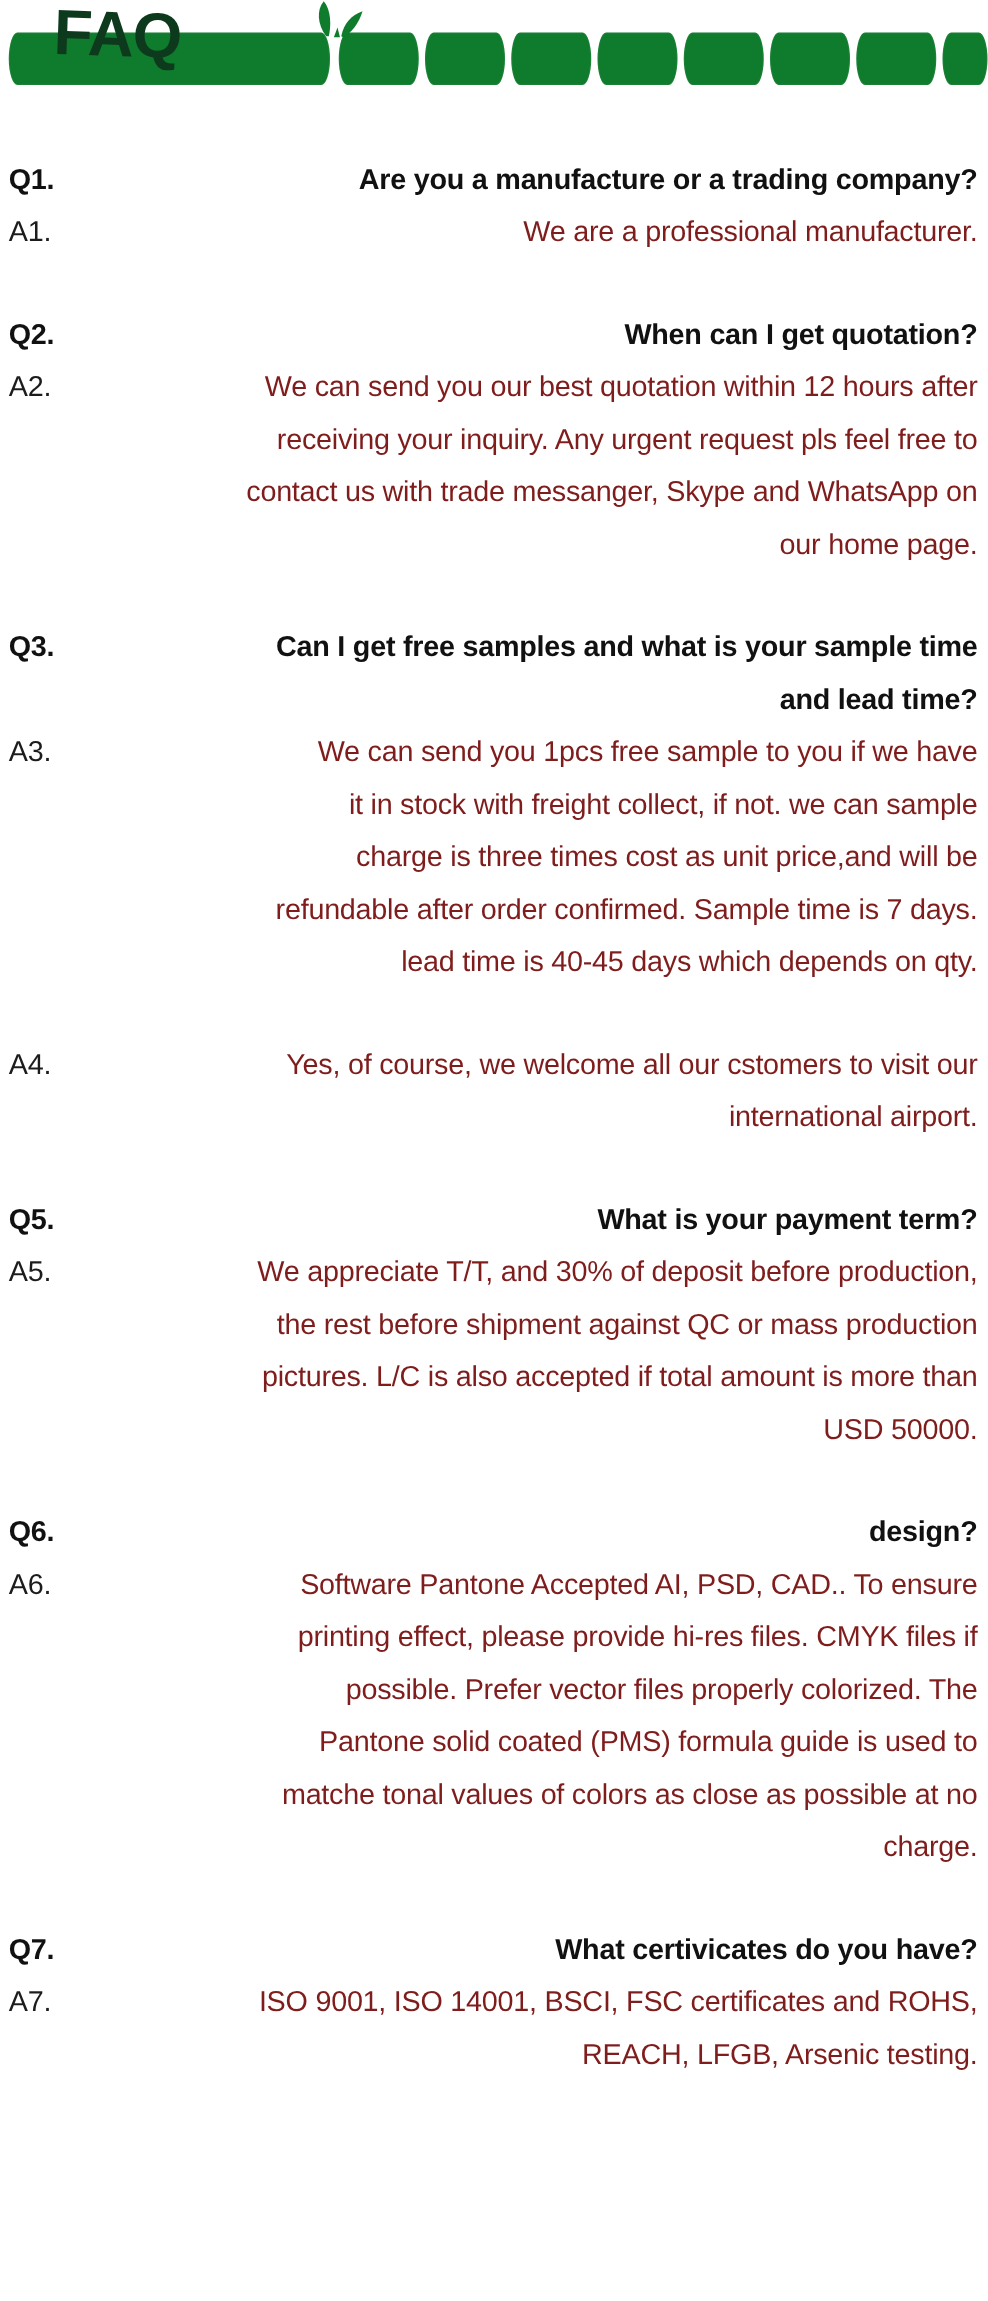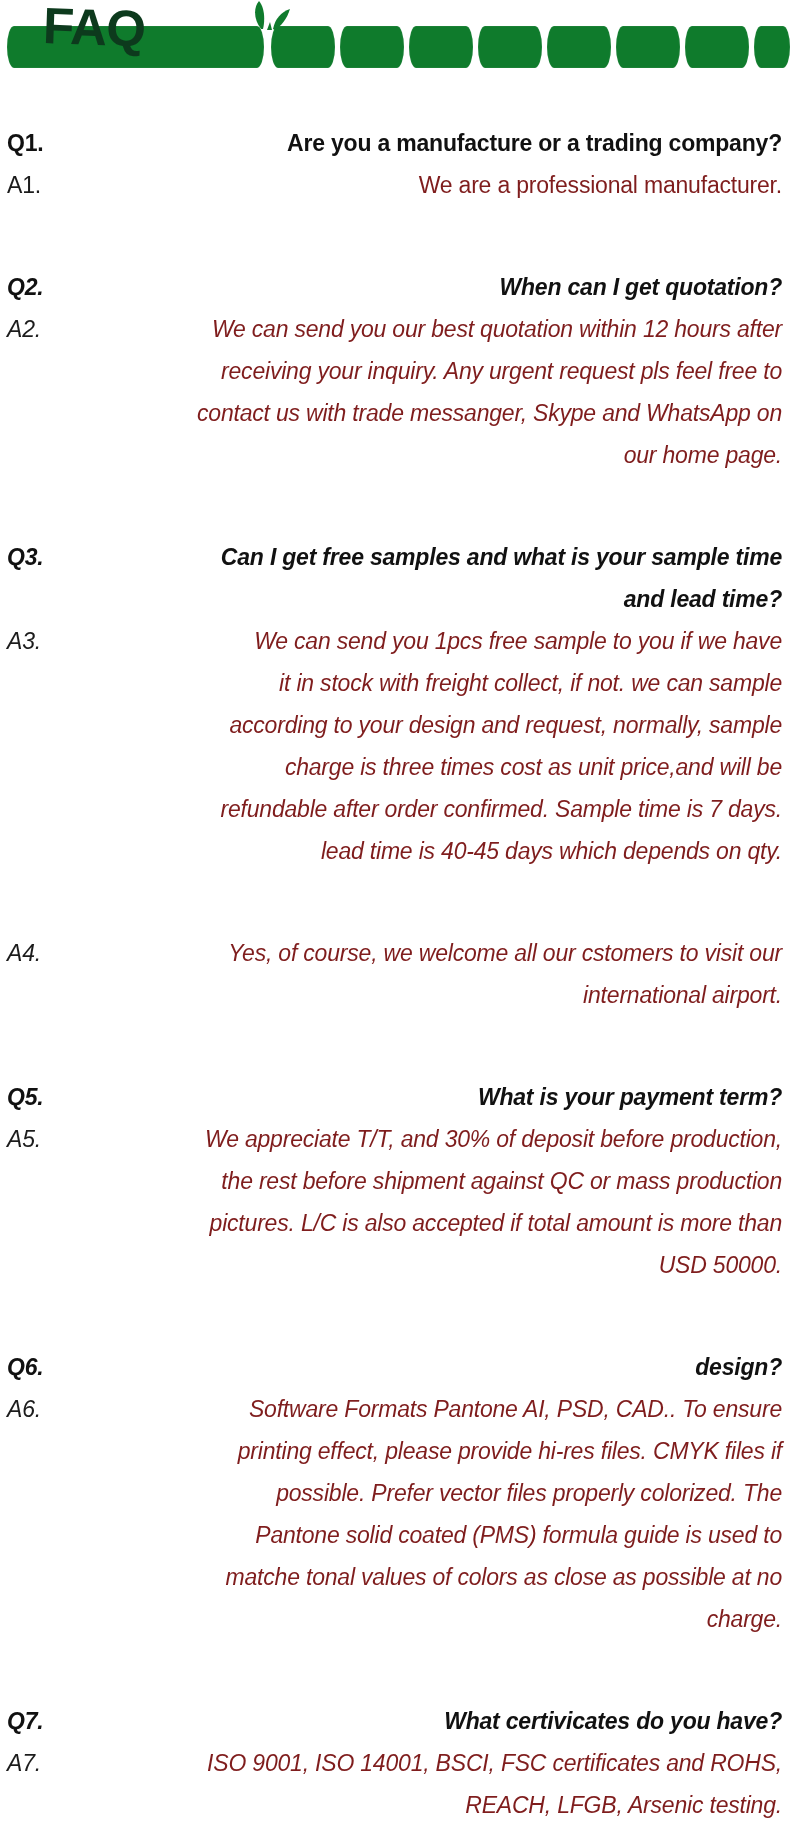--- a/index.html
+++ b/index.html
@@ -49,21 +49,21 @@
     transform: rotate(2deg);
     transform-origin: left top;
     line-height: 1.0;
   }
 
   
   .faq-list {
     padding: 52px 8px 0 7px;
     text-align: right;
   }
-  .qa + .qa { margin-top: 60px; font-style: italic; }
+  .qa + .qa { margin-top: 40px; }
 
   .q, .a {
     position: relative;
     padding-left: 37px;
   }
   .label {
     position: absolute;
     left: 0;
     top: 0;
     font-size: 23px;
@@ -147,21 +147,20 @@
       <div class="lines q-lines">
             <div class="line qline">Can I get free samples and what is your sample time</div>
             <div class="line qline">and lead time?</div>
           </div>
     </div>
     <div class="a">
       <span class="label a-label">A3.</span>
       <div class="lines a-lines">
             <div class="line aline">We can send you 1pcs free sample to you if we have</div>
             <div class="line aline"> it in stock with freight collect, if not. we can sample</div>
-            <div class="line aline">according to your design and request, normally, sample</div>
             <div class="line aline">charge is three times cost as unit price,and will be</div>
             <div class="line aline">refundable after order confirmed. Sample time is 7 days.</div>
             <div class="line aline">lead time is 40-45 days which depends on qty.</div>
           </div>
     </div>
   </section>
 
   <section class="qa">
     <div class="a">
       <span class="label a-label">A4.</span>
@@ -193,21 +192,21 @@
   <section class="qa">
     <div class="q">
       <span class="label q-label">Q6.</span>
       <div class="lines q-lines">
             <div class="line qline"> design?</div>
           </div>
     </div>
     <div class="a">
       <span class="label a-label">A6.</span>
       <div class="lines a-lines">
-            <div class="line aline">Software Formats Pantone AI, PSD, CAD.. To ensure</div>
+            <div class="line aline">Software Pantone Accepted AI, PSD, CAD.. To ensure</div>
             <div class="line aline"> printing effect, please provide hi-res files. CMYK files if</div>
             <div class="line aline">possible. Prefer vector files properly colorized. The</div>
             <div class="line aline">Pantone solid coated (PMS) formula guide is used to</div>
             <div class="line aline">matche tonal values of colors as close as possible at no</div>
             <div class="line aline">charge.</div>
           </div>
     </div>
   </section>
 
   <section class="qa">

